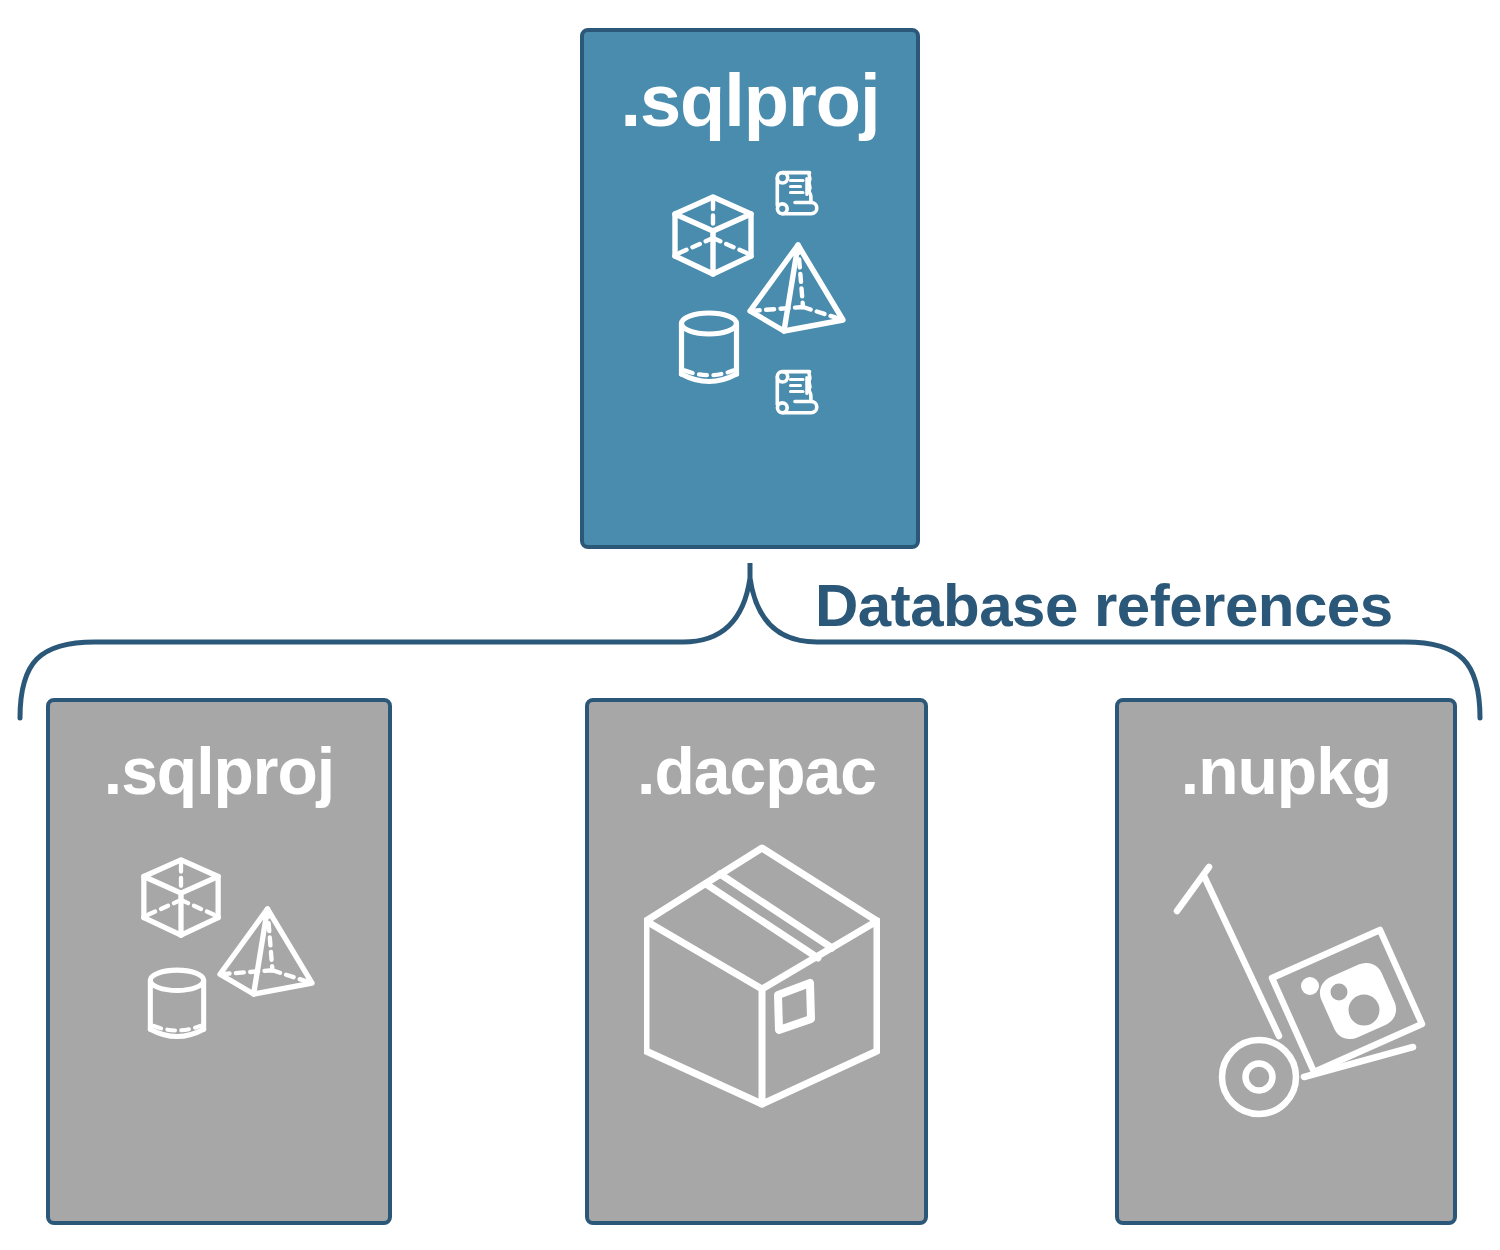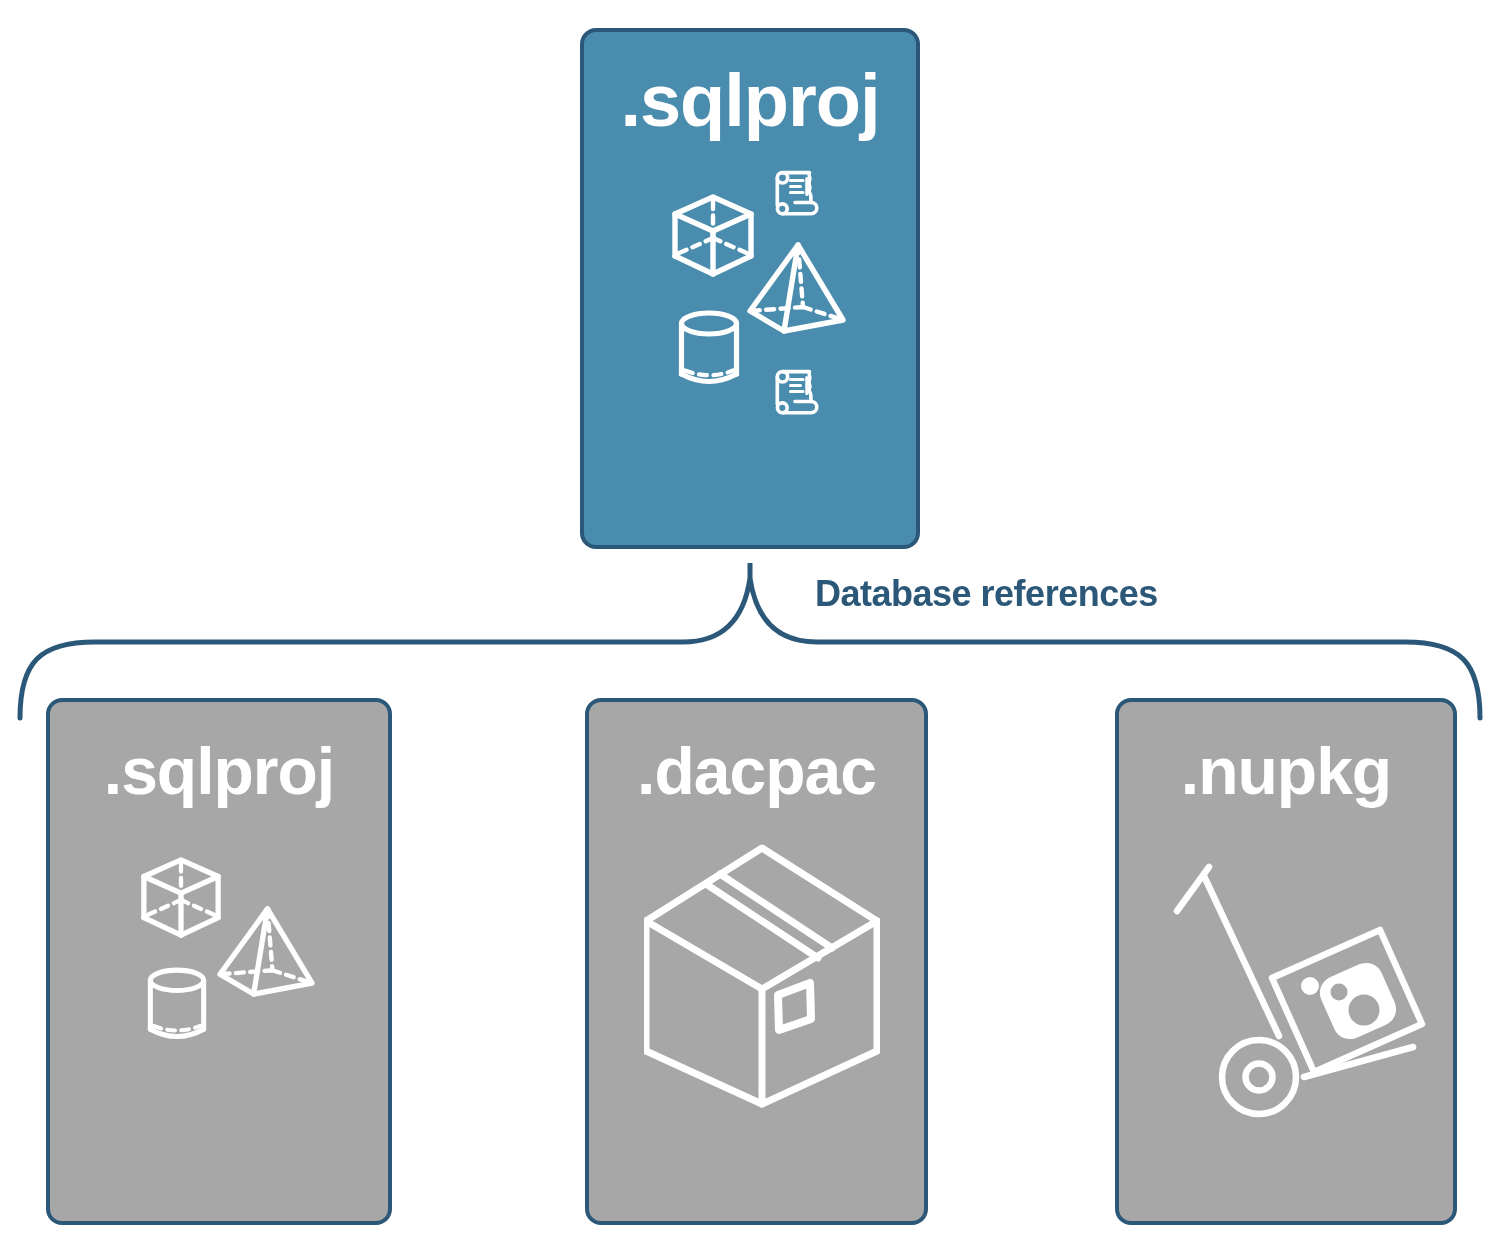--- a/index.html
+++ b/index.html
@@ -5,21 +5,21 @@
   html,body { margin:0; padding:0; background:#ffffff; }
   .canvas {
     position:relative; width:1500px; height:1250px;
     background:var(--background,#fff);
     font-family:"Liberation Sans", sans-serif;
     overflow:hidden;
   }
   .node {
     position:absolute; box-sizing:border-box;
     border:4px solid var(--outline,#2B5878);
-    border-radius:16px;
+    border-radius:8px;
   }
   .node-root { left:580px; top:28px; width:340px; height:521px; background:var(--root-fill,#4A8CAD); }
   .node-child { top:698px; height:527px; background:var(--child-fill,#A7A7A7); }
   .node-child-1 { left:46px;   width:346px; }
   .node-child-2 { left:585px;  width:343px;padding-left:24px; }
   .node-child-3 { left:1115px; width:342px;padding-left:36px; }
   .node-label {
     position:absolute; left:0; right:0; text-align:center;
     font-weight:bold; color:var(--label-text,#fff); line-height:1;
     letter-spacing:-1px;
@@ -27,21 +27,21 @@
   .node-root  .node-label { top:32px; font-size:74px; }
   .node-child .node-label { top:36px; font-size:66px; }
   .icon { position:absolute; color:var(--icon-color,#fff); }
   .icon svg { display:block; }
   .stroke { fill:none; stroke:currentColor; stroke-linecap:round; stroke-linejoin:round; }
   .dashed { stroke-dasharray:8 6.5; }
   .brace-svg { position:absolute; left:0; top:0; pointer-events:none; }
   .brace-path { fill:none; stroke:var(--outline,#2B5878); stroke-width:5; stroke-linecap:round; }
   .connector-label {
     position:absolute; left:815px; top:576px;
-    font-size:36px; font-weight:bold; line-height:1;
+    font-size:60px; font-weight:bold; line-height:1;
     color:var(--connector-text,#2B5878); letter-spacing:-0.5px;
   }
   .blob-fill { fill:currentColor; stroke:none; }
   .blob-hole { fill:var(--child-fill,#A7A7A7); stroke:none; }
 </style>
 </head>
 <body>
 
 <div class="canvas">
 

